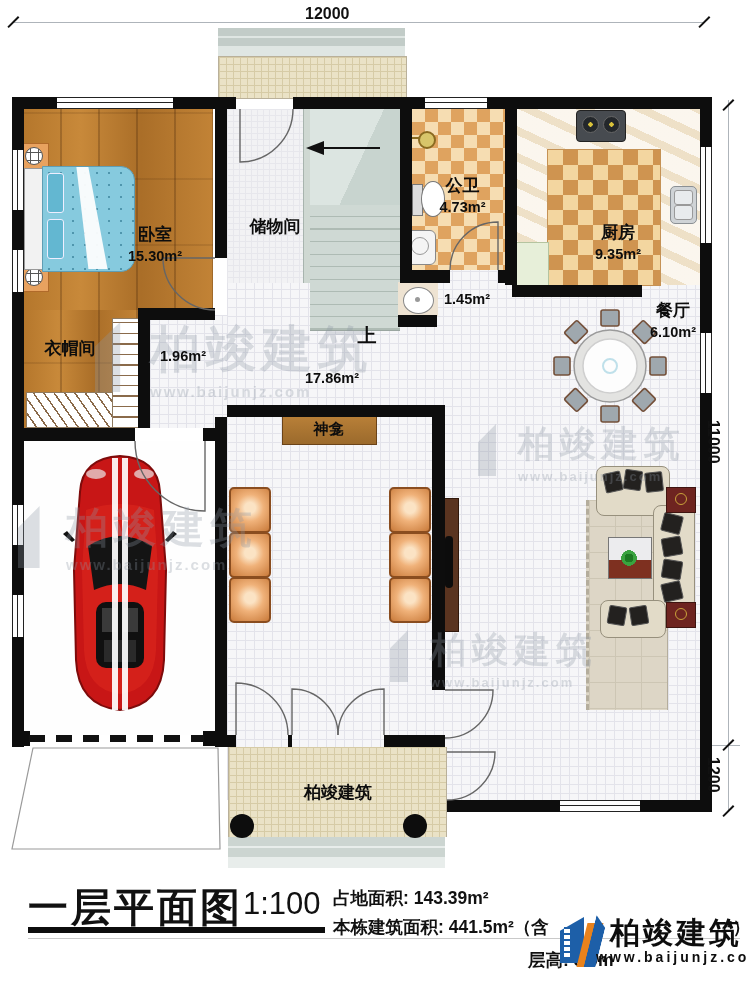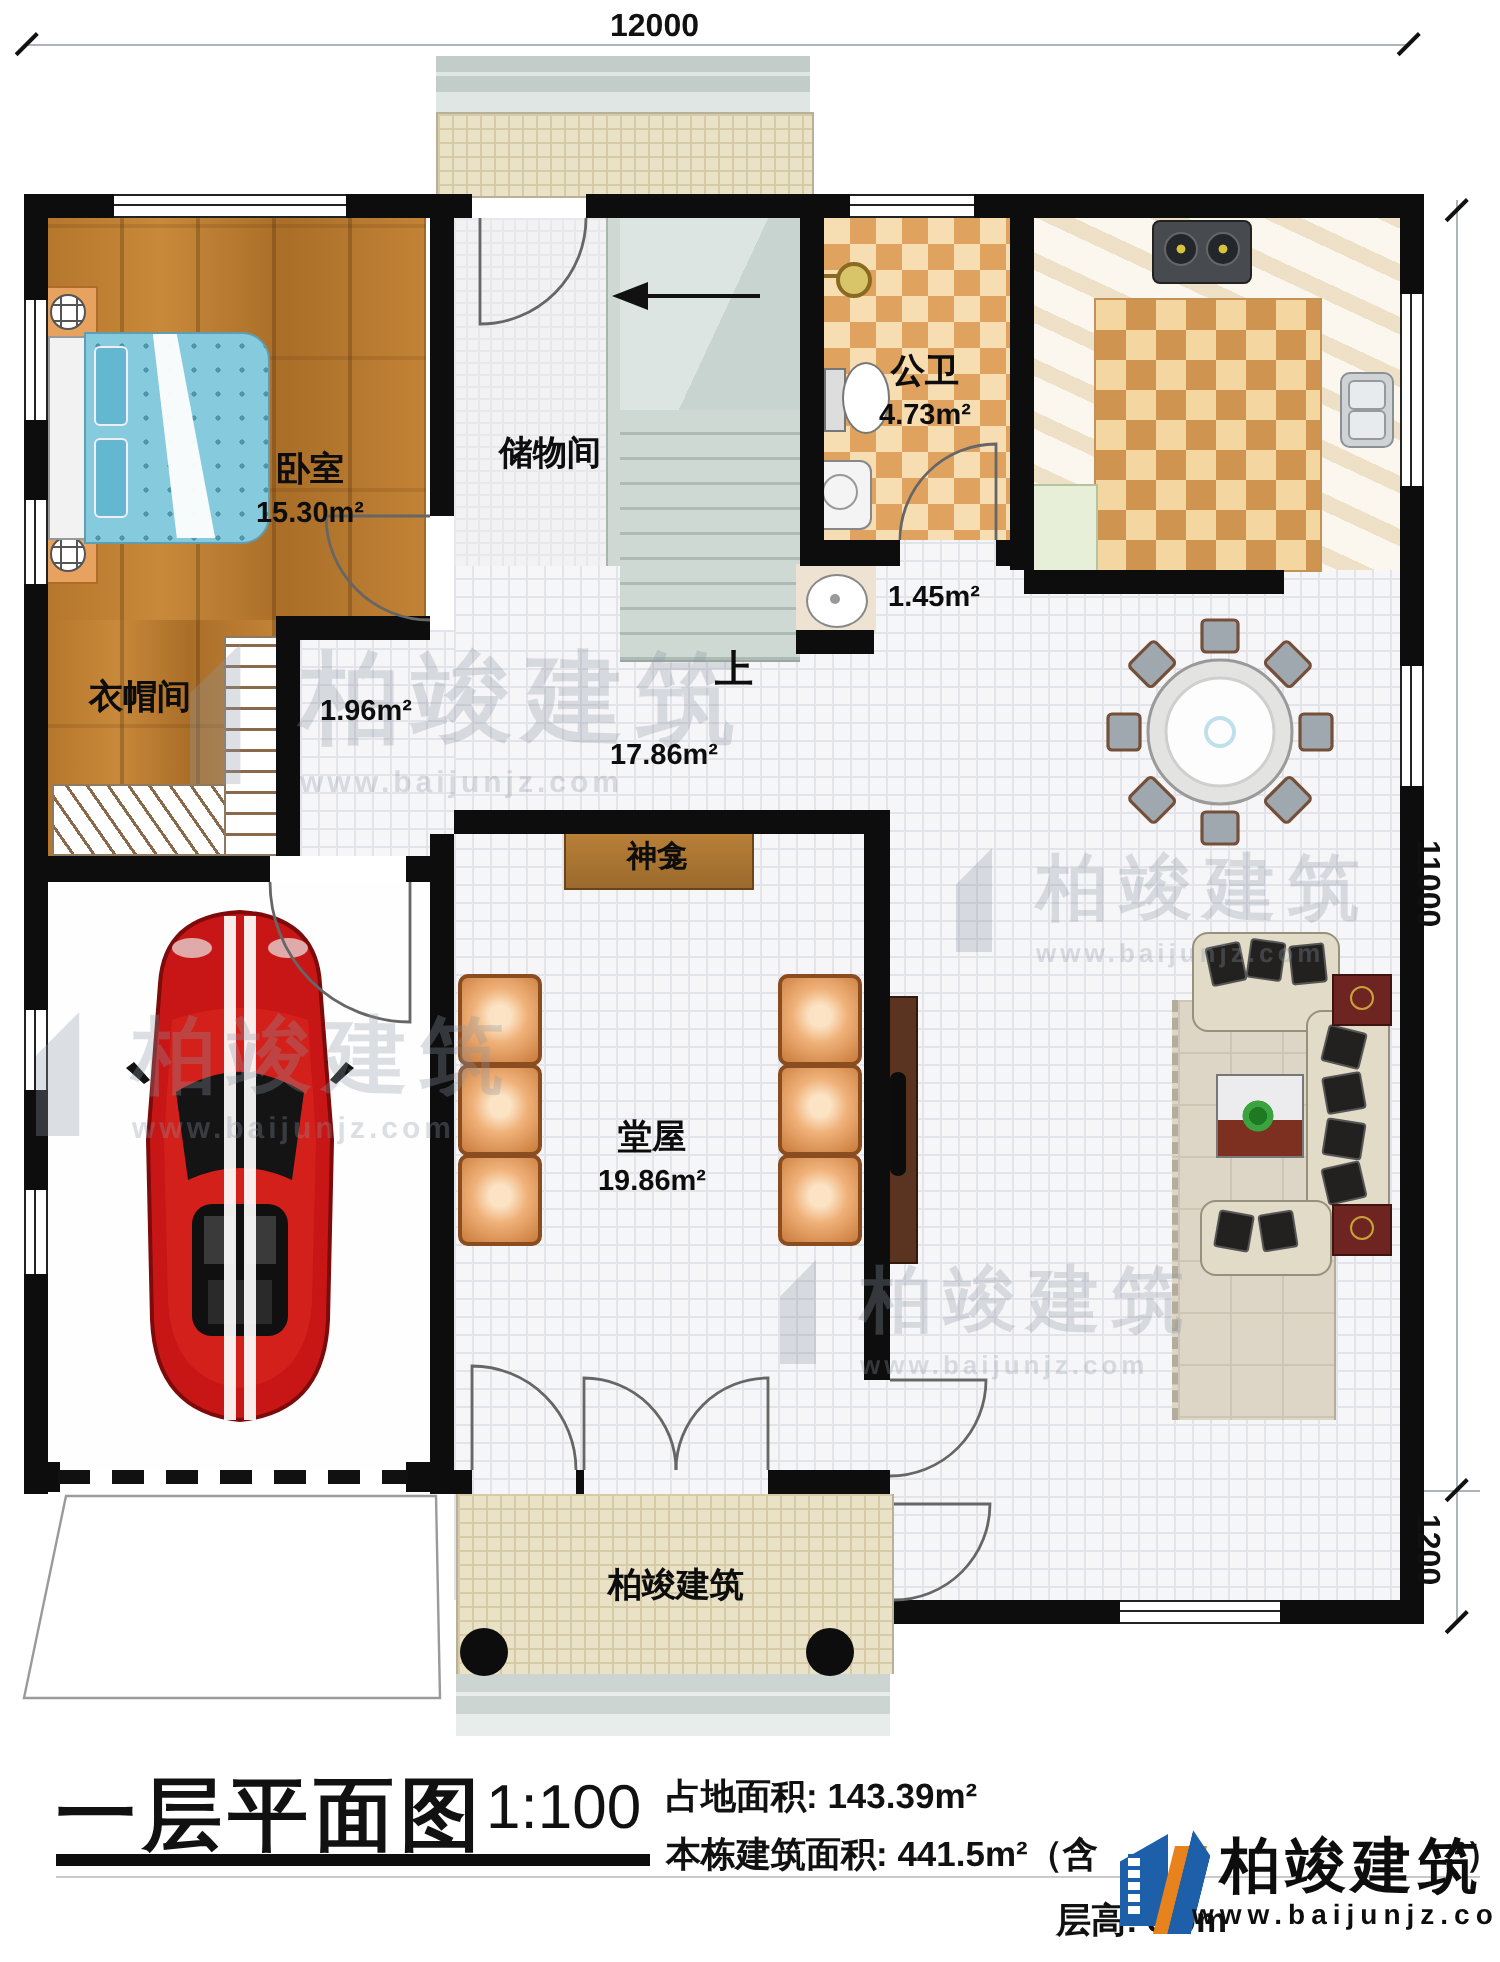--- a/index.html
+++ b/index.html
@@ -327,28 +327,31 @@
   </div>
   <div class="lbl" style="left:352px;top:324px;width:30px;font-size:19px;">
     <span>上</span>
   </div>
   <div class="lbl" style="left:415px;top:175px;width:95px;">
     <span>公卫</span><br><span class="ar">4.73m²</span>
   </div>
   <div class="lbl ar" style="left:436px;top:290px;width:62px;">
     <span>1.45m²</span>
   </div>
+  <div class="lbl" style="left:570px;top:222px;width:96px;">
+    <span>厨房</span><br><span class="ar">9.35m²</span>
+  </div>
+  <div class="lbl" style="left:630px;top:300px;width:86px;">
+    <span>餐厅</span><br><span class="ar">6.10m²</span>
+  </div>
   <div class="lbl ar" style="left:296px;top:369px;width:72px;">
     <span>17.86m²</span>
   </div>
   <div class="lbl" style="left:282px;top:420px;width:93px;font-size:15px;">
     <span>神龛</span>
-  </div>
-  <div class="lbl" style="left:278px;top:558px;width:96px;">
-    <span>堂屋</span><br><span class="ar">19.86m²</span>
   </div>
   <div class="lbl" style="left:288px;top:782px;width:100px;">
     <span>柏竣建筑</span>
   </div>
 
   <div class="abs titleline1" style="left:28px;top:880px;">一层平面图</div>
   <div class="abs" style="left:28px;top:927px;width:297px;height:6px;background:#0d0d0d;"></div>
   <div class="abs" style="left:28px;top:938px;width:712px;height:1px;background:#c9c9c9;"></div>
   <div class="abs" style="left:243px;top:886px;font-size:31px;">1:100</div>
   <div class="abs tb" style="left:333px;top:886px;text-align:center;">占地面积: 143.39m²</div>

